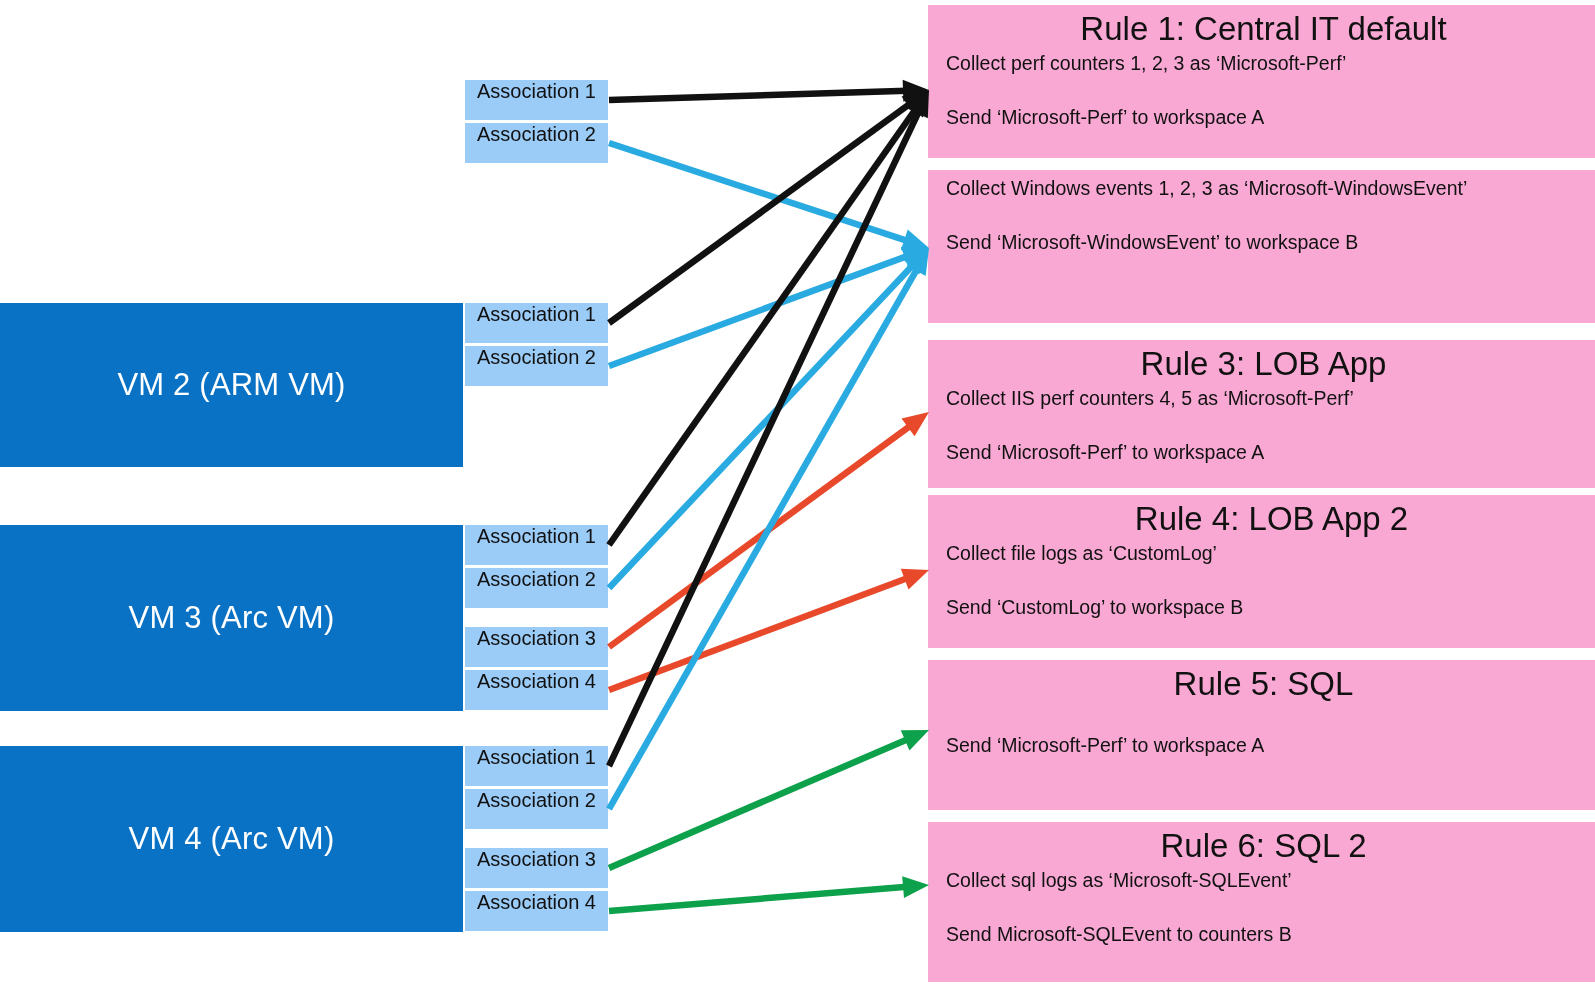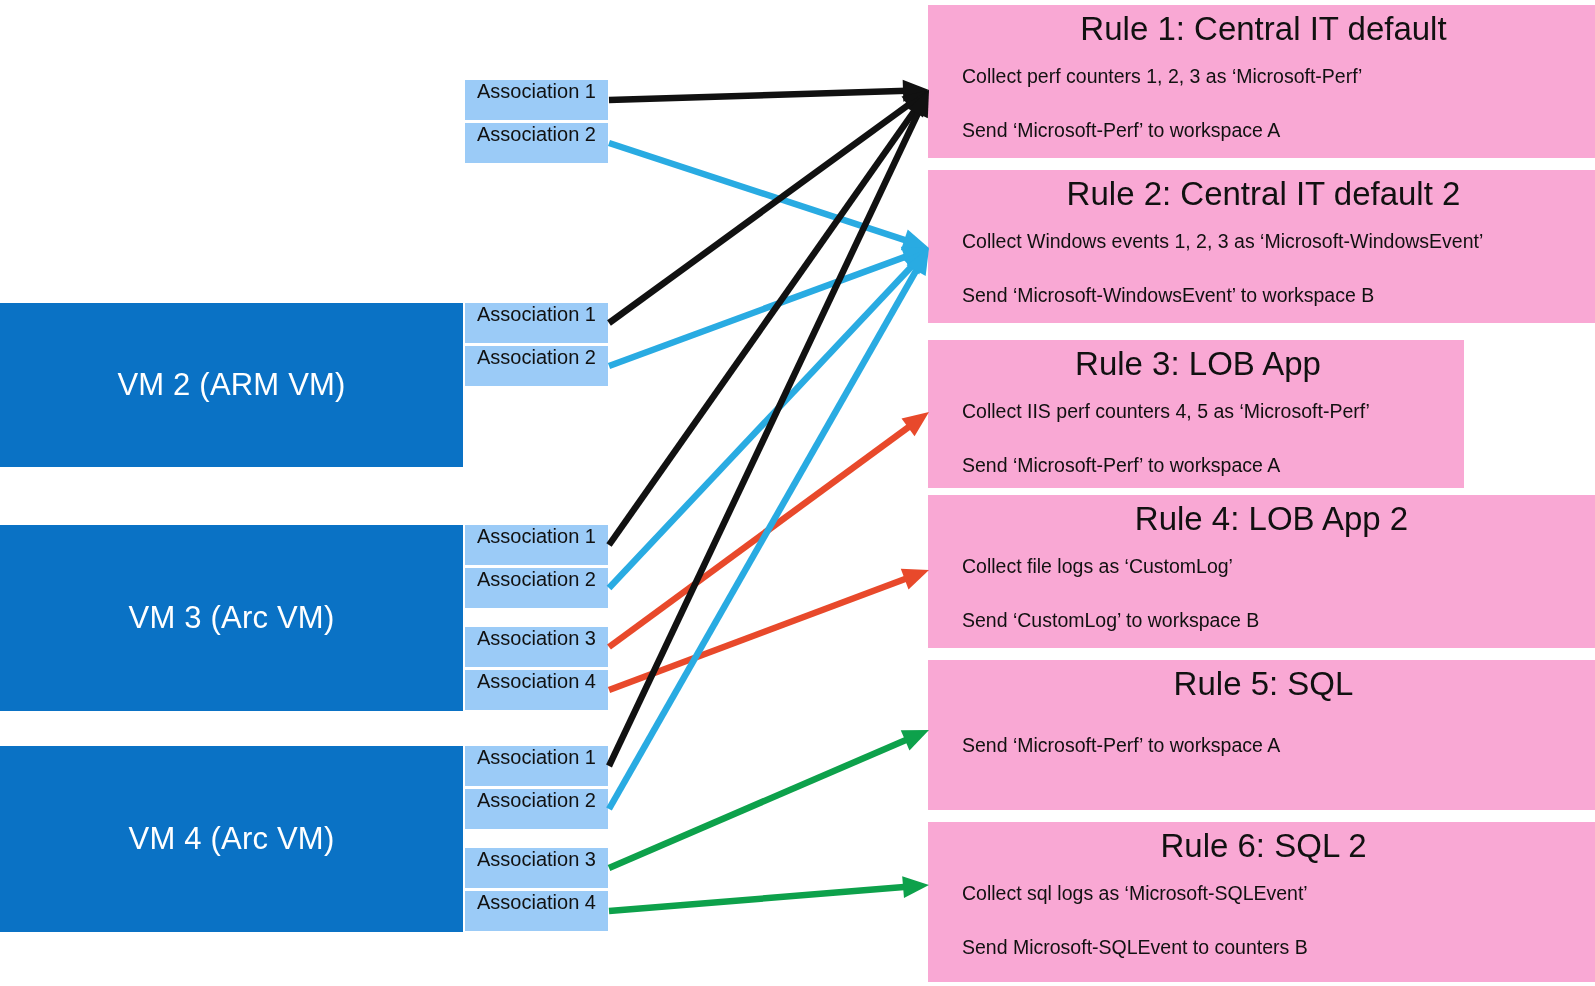--- a/index.html
+++ b/index.html
@@ -44,21 +44,21 @@
   .rule-title {
     text-align: center;
     font-size: 33px;
     line-height: 1.12;
     margin: 0 0 3px 0;
     white-space: nowrap;
   }
   .rule-line {
     font-size: 19.5px;
     line-height: 1.25;
-    margin: 16px;
+    margin: 0;
     white-space: nowrap;
   }
   .rule-line.second {
     margin-top: 30px;
   }
   #arrow-layer {
     position: absolute;
     left: 0;
     top: 0;
     width: 1595px;
@@ -121,26 +121,25 @@
     <span>Association 4</span>
   </div>
 
   <div class="rule-box" style="left:928px; top:5px; width:667px; height:153px;">
     <p class="rule-title">Rule 1: Central IT default</p>
     <p class="rule-line">Collect perf counters 1, 2, 3 as ‘Microsoft-Perf’</p>
     <p class="rule-line second">Send ‘Microsoft-Perf’ to workspace A</p>
   </div>
 
   <div class="rule-box" style="left:928px; top:170px; width:667px; height:153px;">
-    <p class="rule-title">Rule 2: Central IT default 2</p>
     <p class="rule-line">Collect Windows events 1, 2, 3 as ‘Microsoft-WindowsEvent’</p>
     <p class="rule-line second">Send ‘Microsoft-WindowsEvent’ to workspace B</p>
   </div>
 
-  <div class="rule-box" style="left:928px; top:340px; width:536px; height:148px;">
+  <div class="rule-box" style="left:928px; top:340px; width:667px; height:148px;">
     <p class="rule-title">Rule 3: LOB App</p>
     <p class="rule-line">Collect IIS perf counters 4, 5 as ‘Microsoft-Perf’</p>
     <p class="rule-line second">Send ‘Microsoft-Perf’ to workspace A</p>
   </div>
 
   <div class="rule-box" style="left:928px; top:495px; width:683px; height:153px;">
     <p class="rule-title">Rule 4: LOB App 2</p>
     <p class="rule-line">Collect file logs as ‘CustomLog’</p>
     <p class="rule-line second">Send ‘CustomLog’ to workspace B</p>
   </div>

